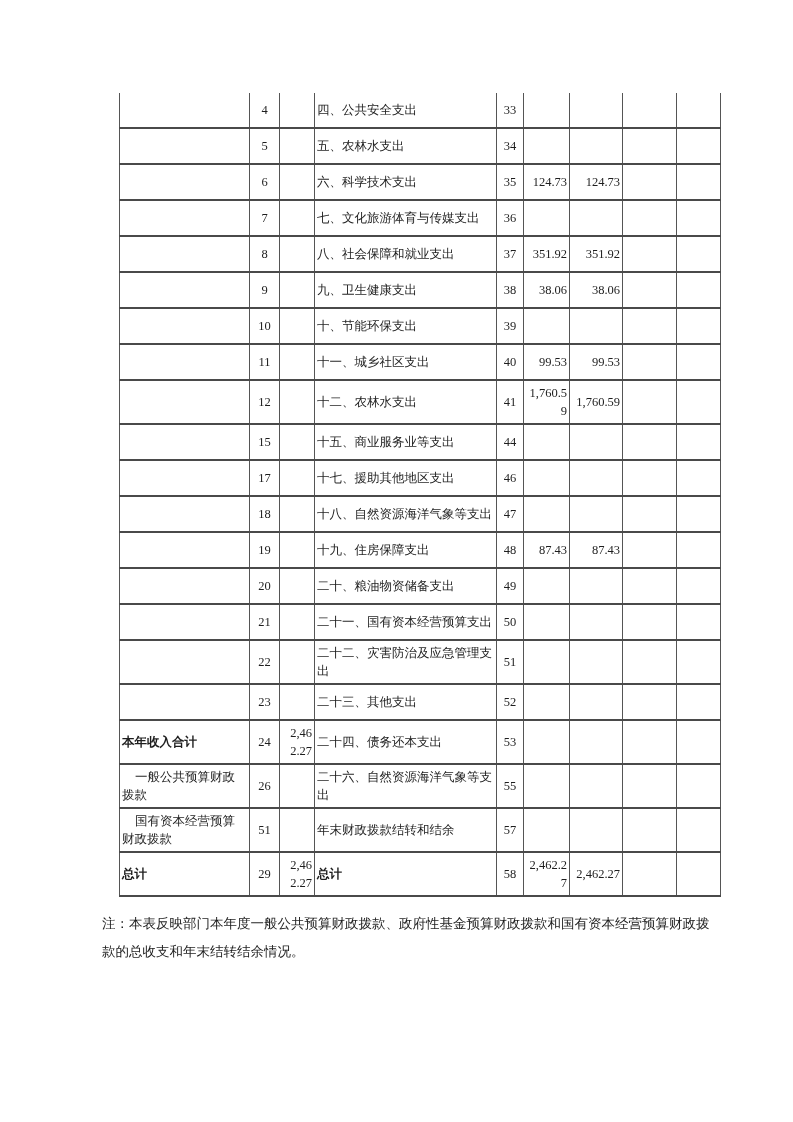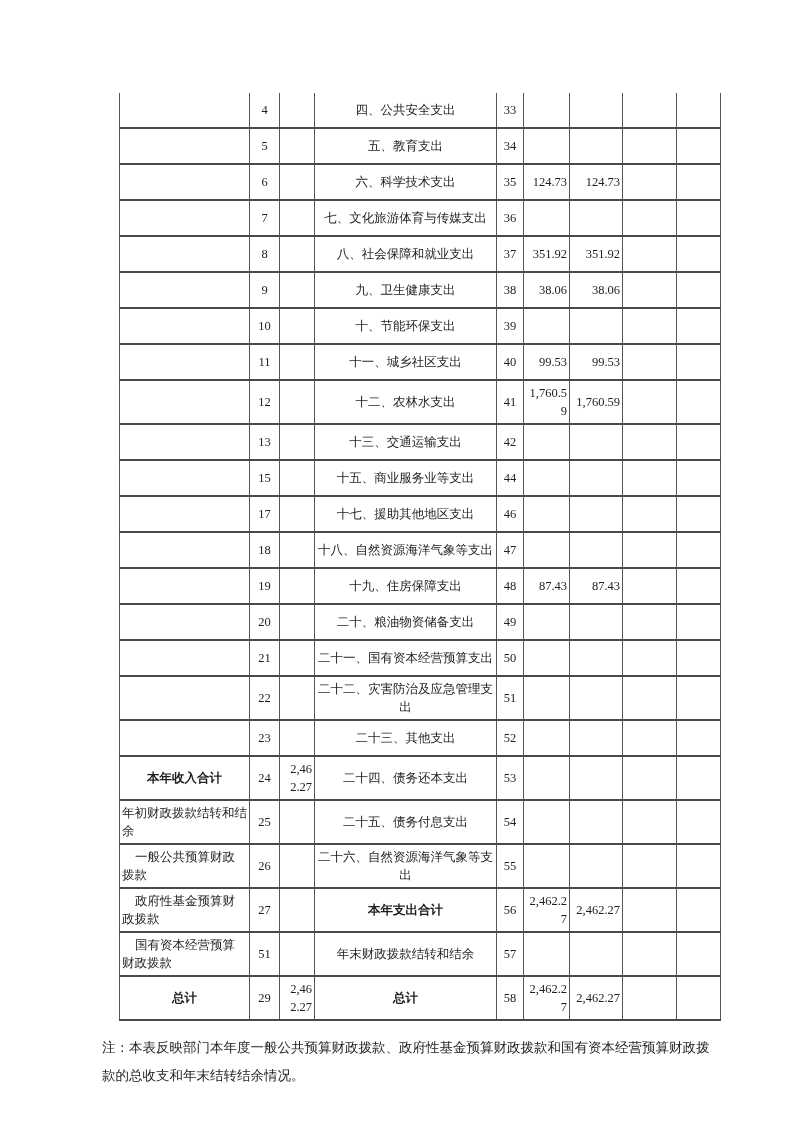--- a/index.html
+++ b/index.html
@@ -43,24 +43,24 @@
     line-height: 18px;
     overflow: hidden;
   }
   
   tr.first-row td { border-top: none; }
 
   td.lbl  { text-align: left;  padding: 3px 1px; }
   td.lbl.indent { text-indent: 13px; margin-top: 20px; }
   td.num  { text-align: center; }
   td.amt3 { text-align: right; word-break: break-all; padding: 3px 1px; }
-  td.cat  { text-align: center; }
+  td.cat  { text-align: left; }
   td.amt6 { text-align: right; word-break: break-all; }
   td.amt7 { text-align: right; }
-  td.bc   { font-weight: 700; text-align: center; text-indent: 0; }
+  td.bc   { font-weight: 700; text-align: left; text-indent: 0; }
 
   .note {
     margin-top: 13px;
     margin-left: -17px;
     width: 620px;
     font-size: 13.5px;
     line-height: 28px;
     text-align: left;
     color: #1e1e1e;
   }
@@ -91,21 +91,21 @@
             <td class="num">33</td>
             <td class="amt6"></td>
             <td class="amt7"></td>
             <td class="ext"></td>
             <td class="ext"></td>
           </tr>
           <tr>
             <td class="lbl"></td>
             <td class="num">5</td>
             <td class="amt3"></td>
-            <td class="cat">五、教育支出</td>
+            <td class="cat">五、农林水支出</td>
             <td class="num">34</td>
             <td class="amt6"></td>
             <td class="amt7"></td>
             <td class="ext"></td>
             <td class="ext"></td>
           </tr>
           <tr>
             <td class="lbl"></td>
             <td class="num">6</td>
             <td class="amt3"></td>
@@ -172,31 +172,20 @@
             <td class="ext"></td>
           </tr>
           <tr>
             <td class="lbl"></td>
             <td class="num">12</td>
             <td class="amt3"></td>
             <td class="cat">十二、农林水支出</td>
             <td class="num">41</td>
             <td class="amt6">1,760.59</td>
             <td class="amt7">1,760.59</td>
-            <td class="ext"></td>
-            <td class="ext"></td>
-          </tr>
-          <tr>
-            <td class="lbl"></td>
-            <td class="num">13</td>
-            <td class="amt3"></td>
-            <td class="cat">十三、交通运输支出</td>
-            <td class="num">42</td>
-            <td class="amt6"></td>
-            <td class="amt7"></td>
             <td class="ext"></td>
             <td class="ext"></td>
           </tr>
           <tr>
             <td class="lbl"></td>
             <td class="num">15</td>
             <td class="amt3"></td>
             <td class="cat">十五、商业服务业等支出</td>
             <td class="num">44</td>
             <td class="amt6"></td>
@@ -286,49 +275,27 @@
             <td class="num">24</td>
             <td class="amt3">2,462.27</td>
             <td class="cat">二十四、债务还本支出</td>
             <td class="num">53</td>
             <td class="amt6"></td>
             <td class="amt7"></td>
             <td class="ext"></td>
             <td class="ext"></td>
           </tr>
           <tr>
-            <td class="lbl">年初财政拨款结转和结余</td>
-            <td class="num">25</td>
-            <td class="amt3"></td>
-            <td class="cat">二十五、债务付息支出</td>
-            <td class="num">54</td>
-            <td class="amt6"></td>
-            <td class="amt7"></td>
-            <td class="ext"></td>
-            <td class="ext"></td>
-          </tr>
-          <tr>
             <td class="lbl indent">一般公共预算财政拨款</td>
             <td class="num">26</td>
             <td class="amt3"></td>
             <td class="cat">二十六、自然资源海洋气象等支出</td>
             <td class="num">55</td>
             <td class="amt6"></td>
             <td class="amt7"></td>
-            <td class="ext"></td>
-            <td class="ext"></td>
-          </tr>
-          <tr>
-            <td class="lbl indent">政府性基金预算财政拨款</td>
-            <td class="num">27</td>
-            <td class="amt3"></td>
-            <td class="cat bc">本年支出合计</td>
-            <td class="num">56</td>
-            <td class="amt6">2,462.27</td>
-            <td class="amt7">2,462.27</td>
             <td class="ext"></td>
             <td class="ext"></td>
           </tr>
           <tr>
             <td class="lbl indent">国有资本经营预算财政拨款</td>
             <td class="num">51</td>
             <td class="amt3"></td>
             <td class="cat">年末财政拨款结转和结余</td>
             <td class="num">57</td>
             <td class="amt6"></td>

